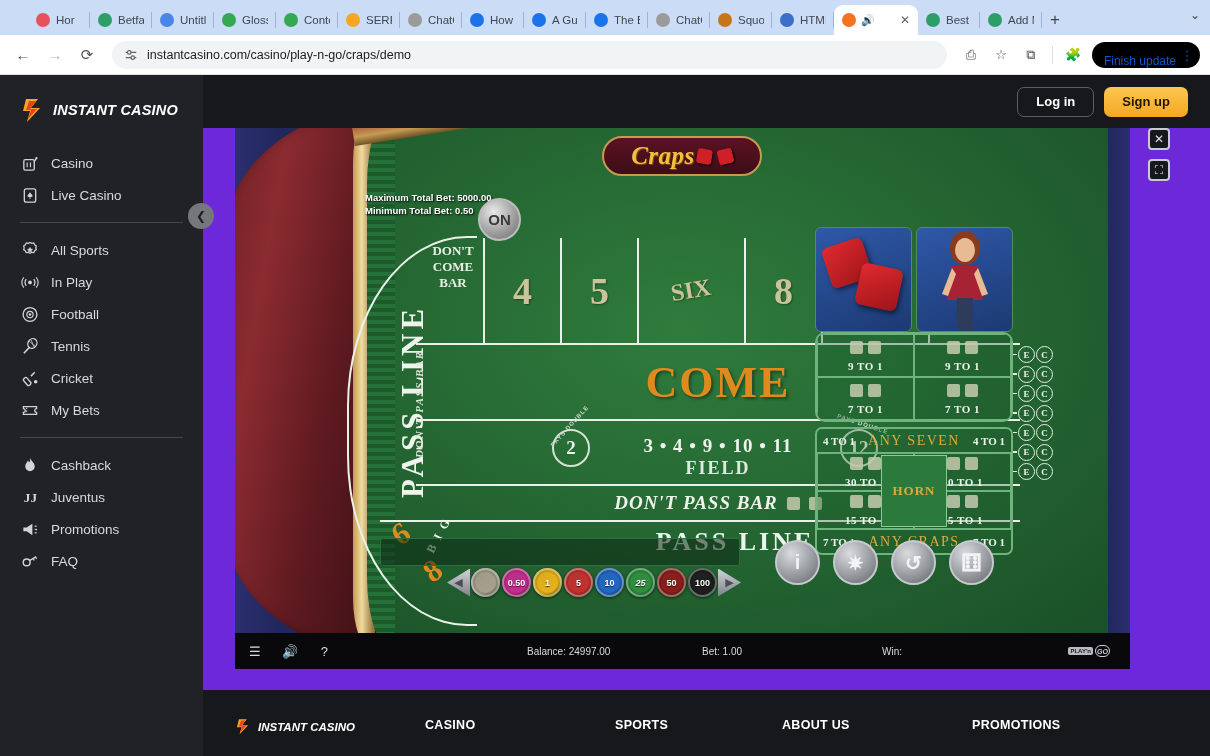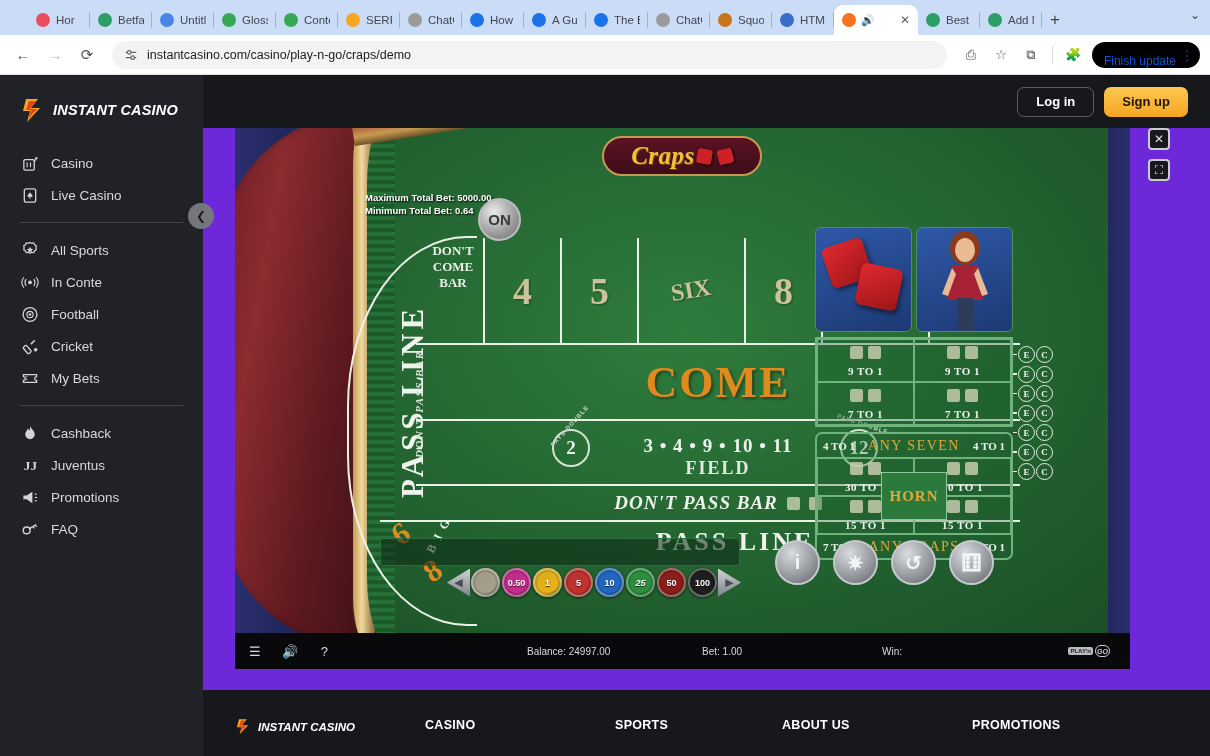--- a/index.html
+++ b/index.html
@@ -178,21 +178,21 @@
   
   .prop { position:absolute; left:580px; top:99px; width:198px; height:390px; }
   .prop-imgs { display:flex; gap:4px; }
   .prop-img { width:97px; height:105px; border-radius:6px; border:1px solid #4f8f5b;
               overflow:hidden; position:relative;
               background:linear-gradient(160deg,#2f58a8,#1c3a73); }
   .dice-big { position:absolute; width:42px; height:42px; border-radius:6px;
               background:linear-gradient(150deg,#e02a2f,#9d1519); box-shadow:2px 3px 5px rgba(0,0,0,.5); }
   .girl { position:absolute; left:50%; bottom:0; transform:translateX(-50%);
           width:70px; height:103px; }
-  .prop-grid { margin-top:5px; border:2px solid #6fb37d; border-radius:1px; overflow:hidden; }
+  .prop-grid { border:2px solid #6fb37d; border-radius:10px; overflow:hidden; }
   .pg-row { display:flex; }
   .pg-cell { flex:1; height:43px; display:flex; flex-direction:column; align-items:center;
              justify-content:center; gap:2px; border:1px solid #6fb37d;
              background:rgba(30,95,45,.35); }
   .pg-odds { font-family:"Liberation Serif", serif; font-weight:bold; font-size:11px;
              color:#eef4ec; letter-spacing:.5px; }
   .dpip { width:13px; height:13px; border-radius:2px; background:#c5cbae;
           display:inline-block; opacity:.85; }
   .prop-grid2 { margin-top:5px; border:2px solid #6fb37d; border-radius:7px; overflow:hidden; }
   .band { height:24px; display:flex; align-items:center; justify-content:space-between;
@@ -201,23 +201,23 @@
   .band-mid { font-family:"Liberation Serif", serif; font-weight:normal; font-size:14px;
           color:#e0a93a; letter-spacing:1.5px; }
   .band-side { font-family:"Liberation Serif", serif; font-weight:bold; font-size:11px;
           color:#eef4ec; }
   .horn-wrap { position:relative; display:flex; }
   .horn-col { flex:1; }
   .horn-cell { height:38px; display:flex; flex-direction:column; align-items:center;
           justify-content:center; gap:2px; border:1px solid #6fb37d;
           background:rgba(30,95,45,.3); }
   .horn-center { position:absolute; left:50%; top:50%; transform:translate(-50%,-50%);
-          width:66px; height:48px; border:1.5px solid #8fc79b; background:#2b7a3c;
+          width:66px; height:72px; border:1.5px solid #8fc79b; background:#2b7a3c;
           display:flex; align-items:center; justify-content:center;
-          font-family:"Liberation Serif", serif; font-weight:bold; font-size:15px;
+          font-family:"Liberation Serif", serif; font-weight:bold; font-size:13px;
           color:#e0a93a; letter-spacing:1px; }
 
   
   .dicebet { position:absolute; left:145px; top:410px; width:360px; height:28px;
              border:1px solid #2c6e3d; background:rgba(12,40,20,.55); border-radius:3px; }
   .chipbar { position:absolute; left:212px; top:440px; display:flex; align-items:center; }
   .arrowbtn { width:23px; height:28px; background:linear-gradient(180deg,#cfd2d6,#7d8186);
               clip-path:polygon(100% 0,100% 100%,0 50%); display:flex; align-items:center;
               justify-content:center; color:#4a4d52; font-size:11px; }
   .arrowbtn.right { clip-path:polygon(0 0,0 100%,100% 50%); }
@@ -410,31 +410,42 @@
             <div class="nav-item">
               <span class="nav-ico">
                 <svg viewBox="0 0 19 19">
                   <circle cx="9.5" cy="10" r="2" fill="currentColor"></circle>
                   <path d="M5.5 6.5 a6 6 0 0 0 0 7" fill="none" stroke="currentColor" stroke-width="1.3"></path>
                   <path d="M13.5 6.5 a6 6 0 0 1 0 7" fill="none" stroke="currentColor" stroke-width="1.3"></path>
                   <path d="M3 4.5 a9 9 0 0 0 0 11" fill="none" stroke="currentColor" stroke-width="1.2"></path>
                   <path d="M16 4.5 a9 9 0 0 1 0 11" fill="none" stroke="currentColor" stroke-width="1.2"></path>
                 </svg>
               </span>
-              <span>In Conte</span>
+              <span>In Play</span>
             </div>
             <div class="nav-item">
               <span class="nav-ico">
                 <svg viewBox="0 0 19 19">
                   <circle cx="9.5" cy="10" r="7.3" fill="none" stroke="currentColor" stroke-width="1.4"></circle>
                   <circle cx="9.5" cy="10" r="3.3" fill="none" stroke="currentColor" stroke-width="1.2"></circle>
                   <circle cx="9.5" cy="10" r="1.4" fill="currentColor"></circle>
                 </svg>
               </span>
               <span>Football</span>
+            </div>
+            <div class="nav-item">
+              <span class="nav-ico">
+                <svg viewBox="0 0 19 19">
+                  <ellipse cx="12" cy="6.8" rx="4.6" ry="5.3" transform="rotate(32 12 6.8)" fill="none" stroke="currentColor" stroke-width="1.4"></ellipse>
+                  <line x1="8.6" y1="11.2" x2="3" y2="17.2" stroke="currentColor" stroke-width="1.6"></line>
+                  <line x1="8.6" y1="4.5" x2="15" y2="9.8" stroke="currentColor" stroke-width=".8"></line>
+                  <line x1="10.5" y1="2.8" x2="14" y2="11" stroke="currentColor" stroke-width=".8"></line>
+                </svg>
+              </span>
+              <span>Tennis</span>
             </div>
             <div class="nav-item">
               <span class="nav-ico">
                 <svg viewBox="0 0 19 19">
                   <rect x="4" y="9" width="4.5" height="9" rx="1.6" transform="rotate(-40 6 13)" fill="none" stroke="currentColor" stroke-width="1.4"></rect>
                   <line x1="10.5" y1="7.5" x2="14.5" y2="3.5" stroke="currentColor" stroke-width="1.6"></line>
                   <circle cx="15.5" cy="13.5" r="1.9" fill="currentColor"></circle>
                 </svg>
               </span>
               <span>Cricket</span>
@@ -514,21 +525,21 @@
         <div class="rail-top"></div>
 
         <div class="craps-logo">
           <span class="craps-logo-txt">Craps</span>
           <span class="minidice"></span>
           <span class="minidice"></span>
         </div>
 
         <div class="limits">
           <div>Maximum Total Bet: 5000.00</div>
-          <div>Minimum Total Bet: 0.64</div>
+          <div>Minimum Total Bet: 0.50</div>
         </div>
         <div class="on-puck">ON</div>
 
         <div class="passline-arc"></div>
         <div class="vtxt pass-line-v">PASS LINE</div>
         <div class="vtxt dpb-v">DON'T PASS BAR</div>
 
         <div class="dcb">
           <div>DON'T</div>
             <div>COME</div>

